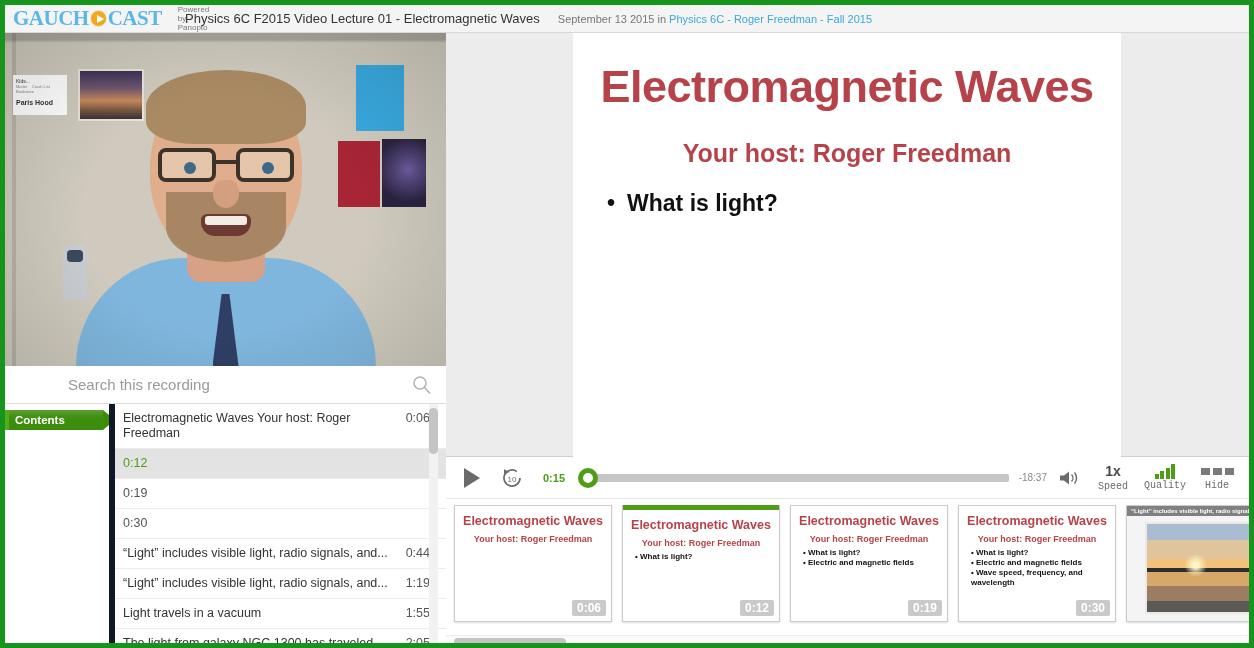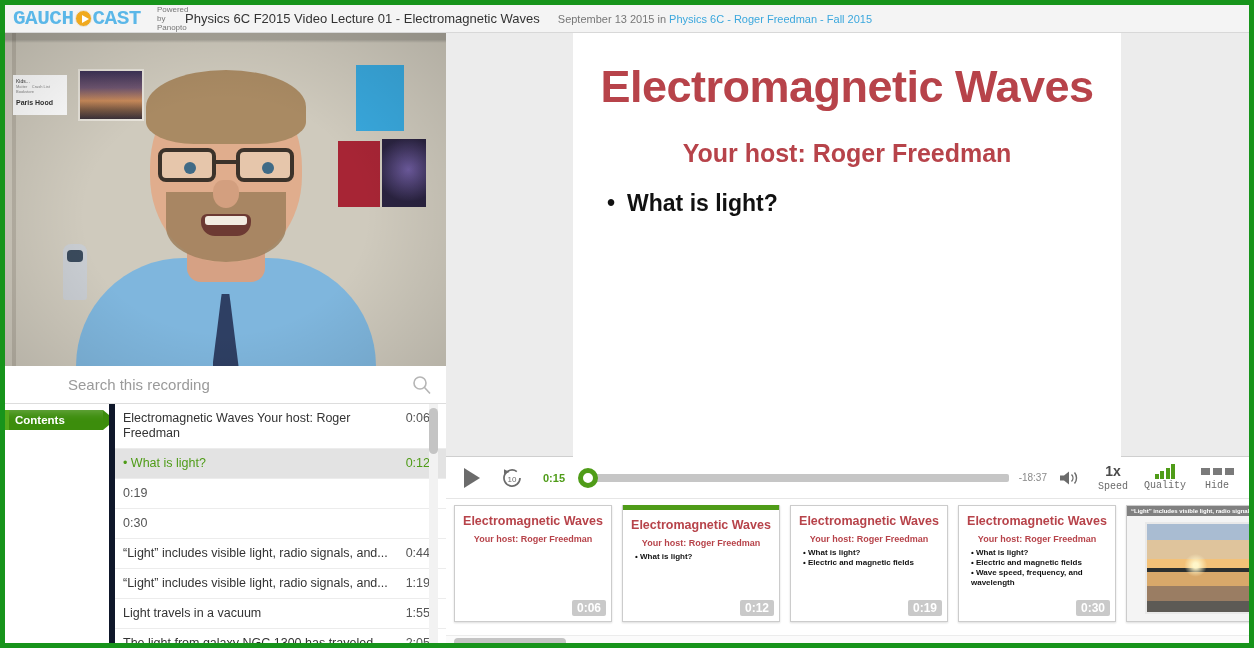--- a/index.html
+++ b/index.html
@@ -27,21 +27,21 @@
   }
   .logo-wrap {
     display: flex; align-items: center;
     padding-left: 8px; width: 172px; height: 28px;
   }
   .logo-text {
     font-size: 21px; font-weight: bold;
     letter-spacing: -0.5px;
     color: #5bb7e8;
     display: flex; align-items: center;
-    font-family: Liberation Mono, monospace;
+    font-family: Liberation Serif, serif;
   }
   .logo-play {
     display: inline-block;
     width: 17px; height: 17px; border-radius: 50%;
     background: #f0a91e;
     position: relative; margin: 0 1px;
     border: 1px solid #e8e8e8;
   }
   .logo-play::after {
     content: ""; position: absolute;
@@ -517,21 +517,20 @@
           <span>Contents</span>
         </div>
       </div>
       <div class="list-col">
         <div id="toc-rows">
             <div class="toc-row">
               <div class="toc-label">Electromagnetic Waves Your host: Roger Freedman</div>
               <div class="toc-time">0:06</div>
             </div>
             <div class="toc-row active">
-              <div class="toc-label">• What is light?</div>
               <div class="toc-time">0:12</div>
             </div>
             <div class="toc-row">
               <div class="toc-time">0:19</div>
             </div>
             <div class="toc-row">
               <div class="toc-time">0:30</div>
             </div>
             <div class="toc-row">
               <div class="toc-label">“Light” includes visible light, radio signals, and...</div>

